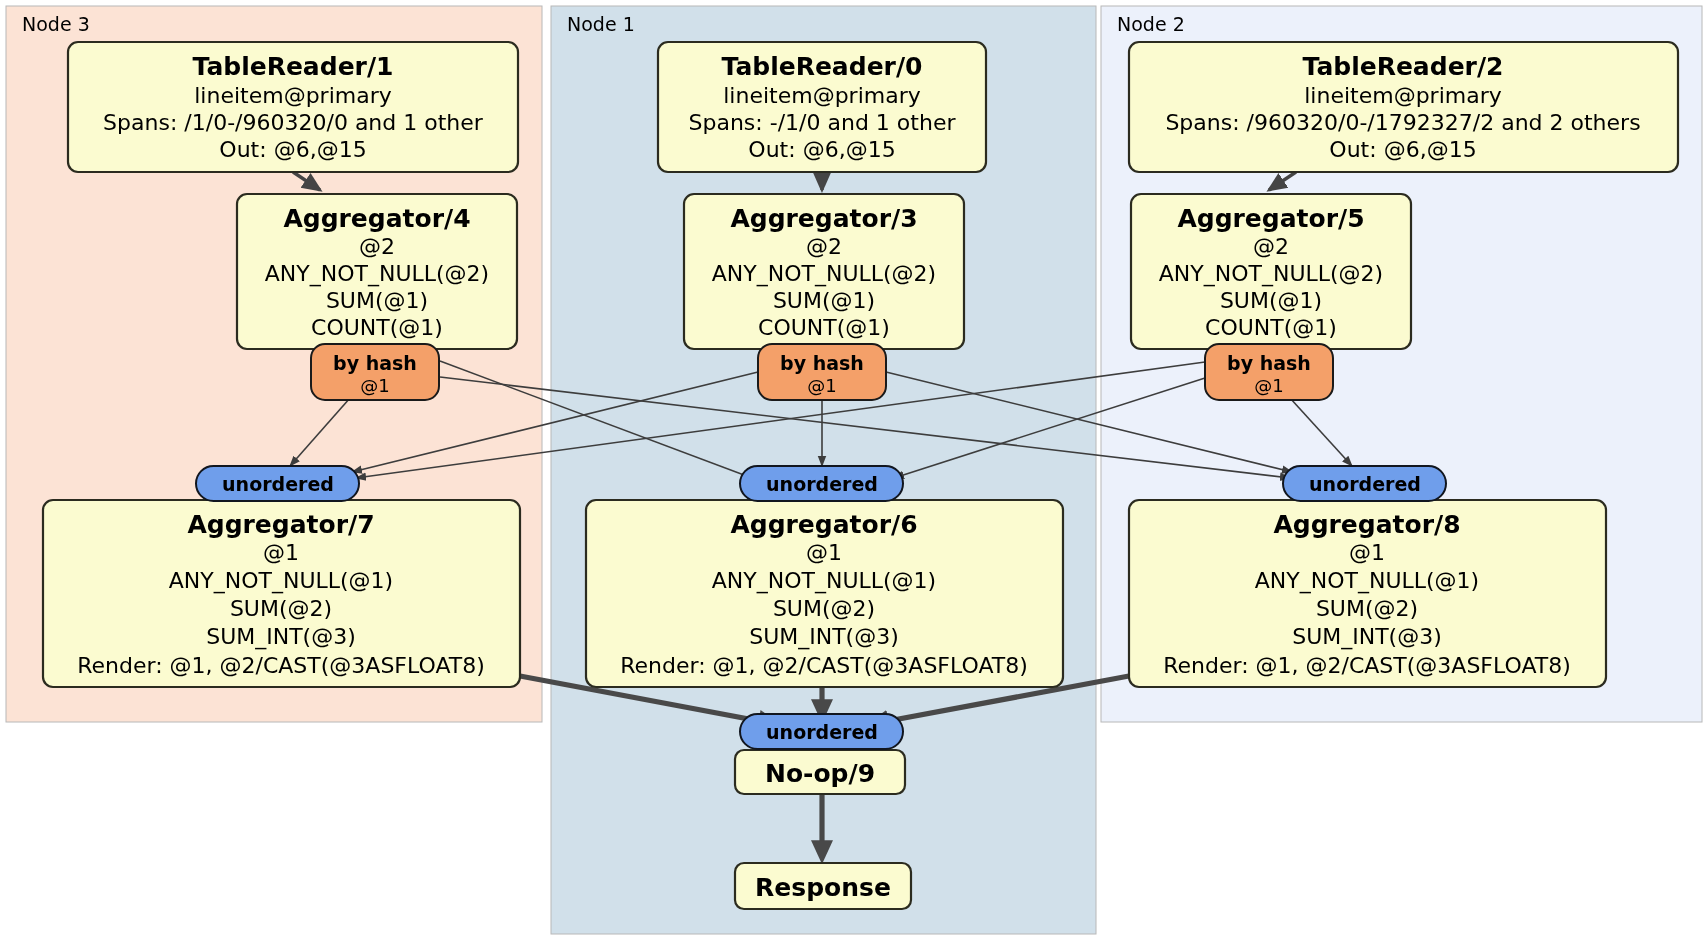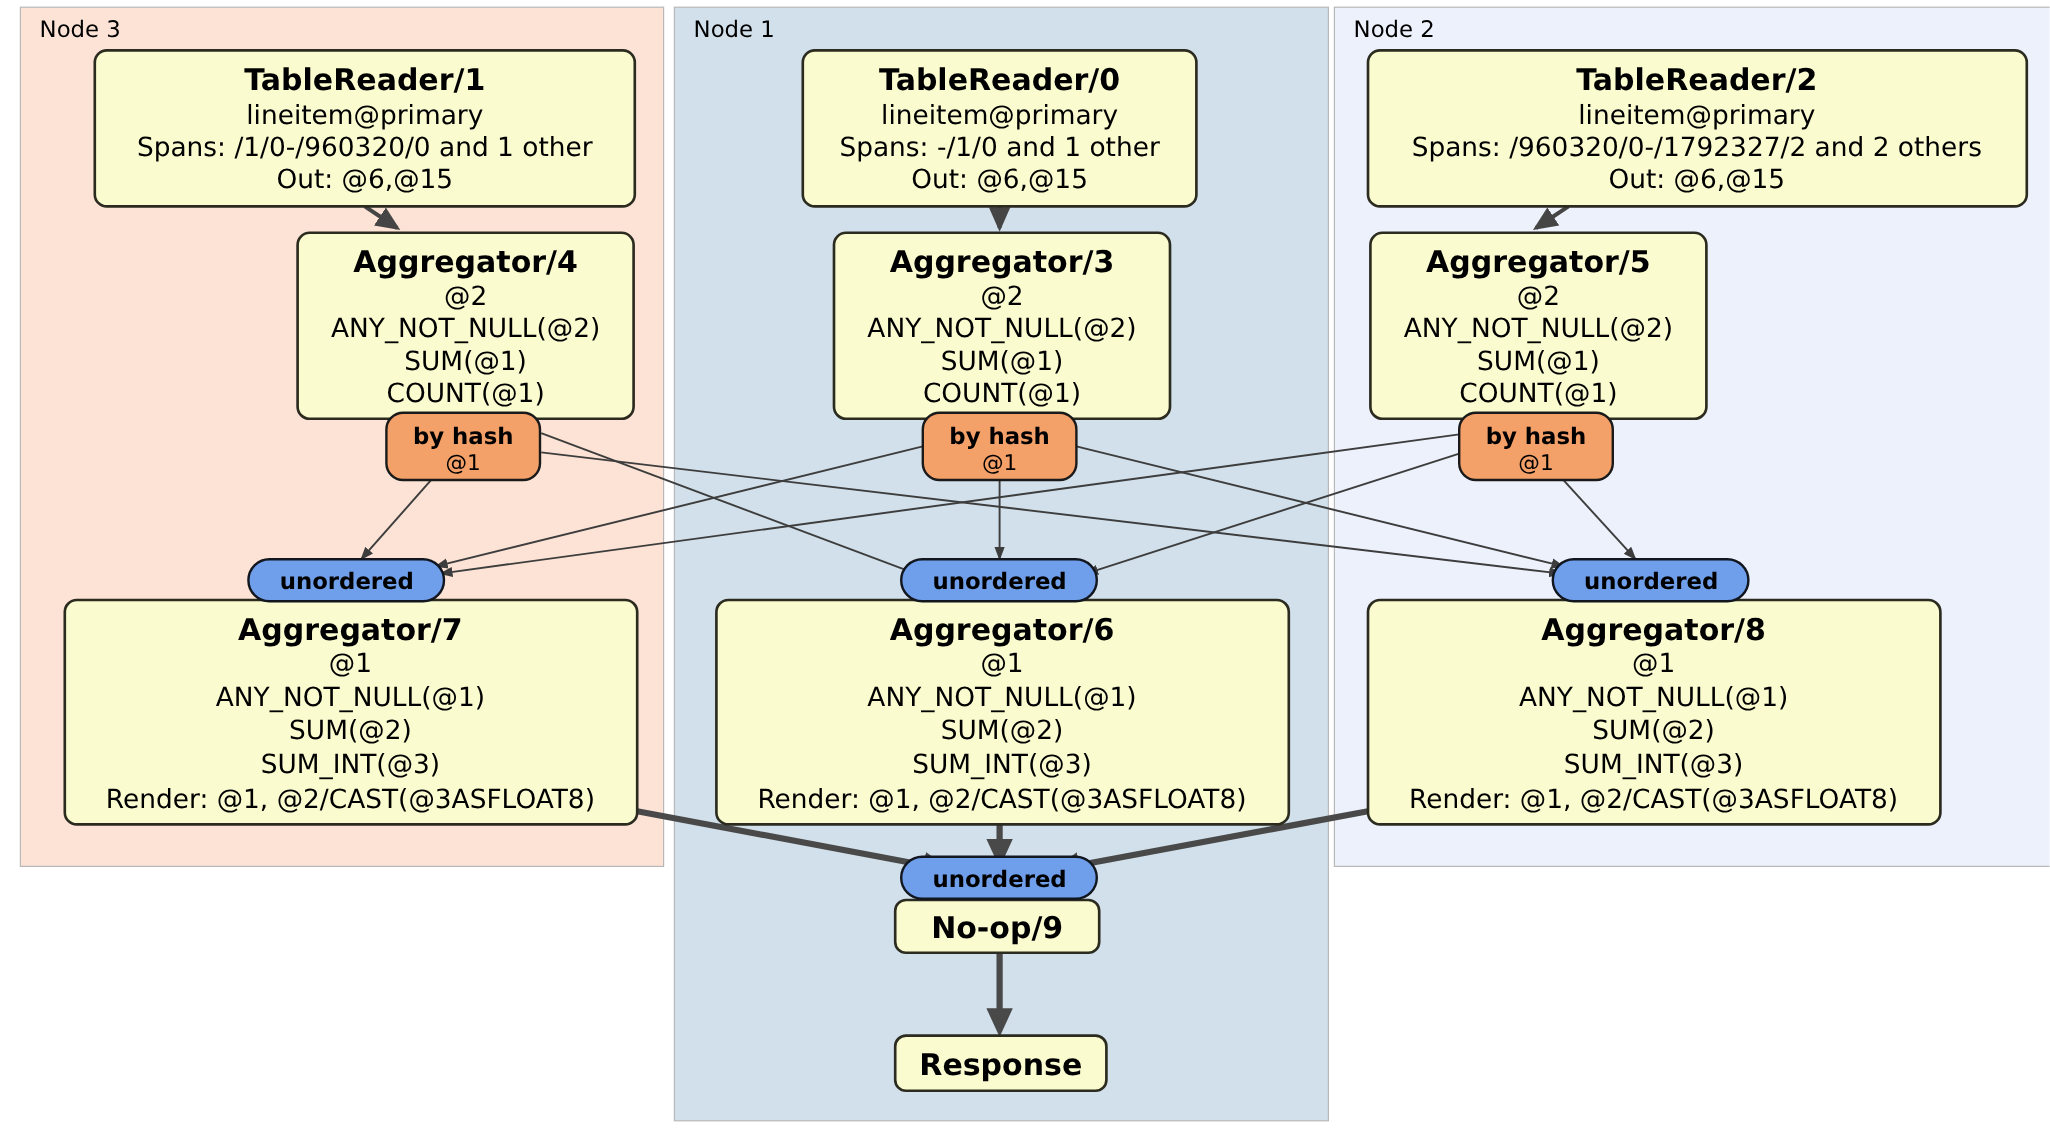--- a/index.html
+++ b/index.html
@@ -10,21 +10,20 @@
   body {
     width: 1708px;
     height: 940px;
     font-family: "DejaVu Sans", sans-serif;
     overflow: hidden;
   }
   #stage {
     position: relative;
     width: 1552px;
     height: 940px;
-    margin-left: 11px;
   }
   svg.diagram {
     position: absolute;
     top: 0;
     left: 0;
     width: 1708px;
     height: 940px;
   }
   .cluster-rect {
     stroke: #b8b8b8;

